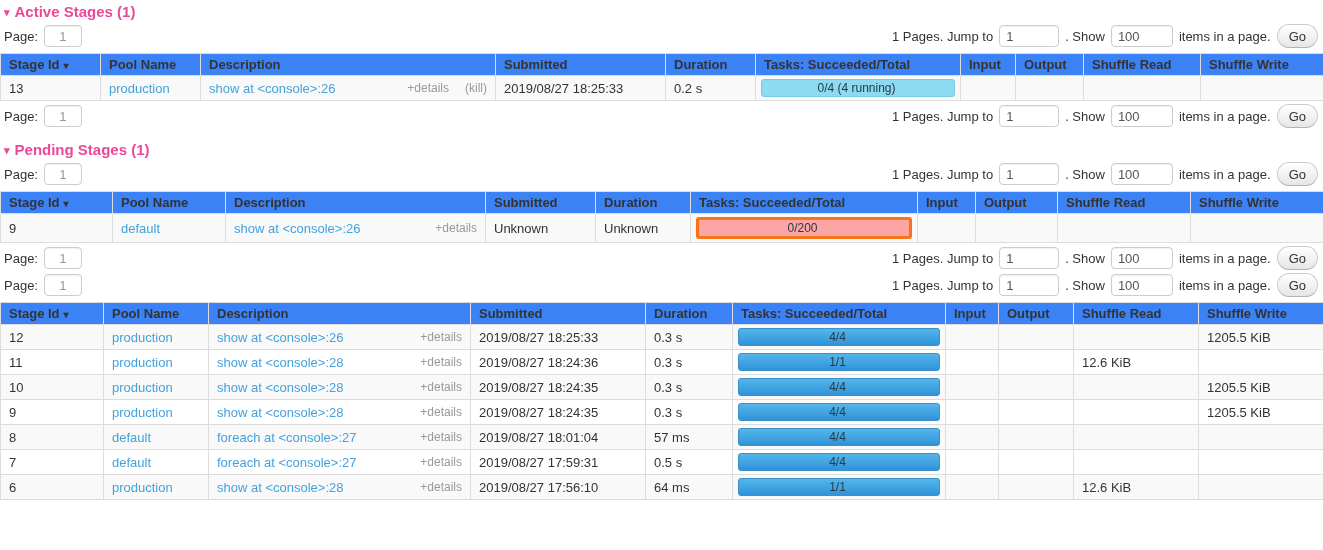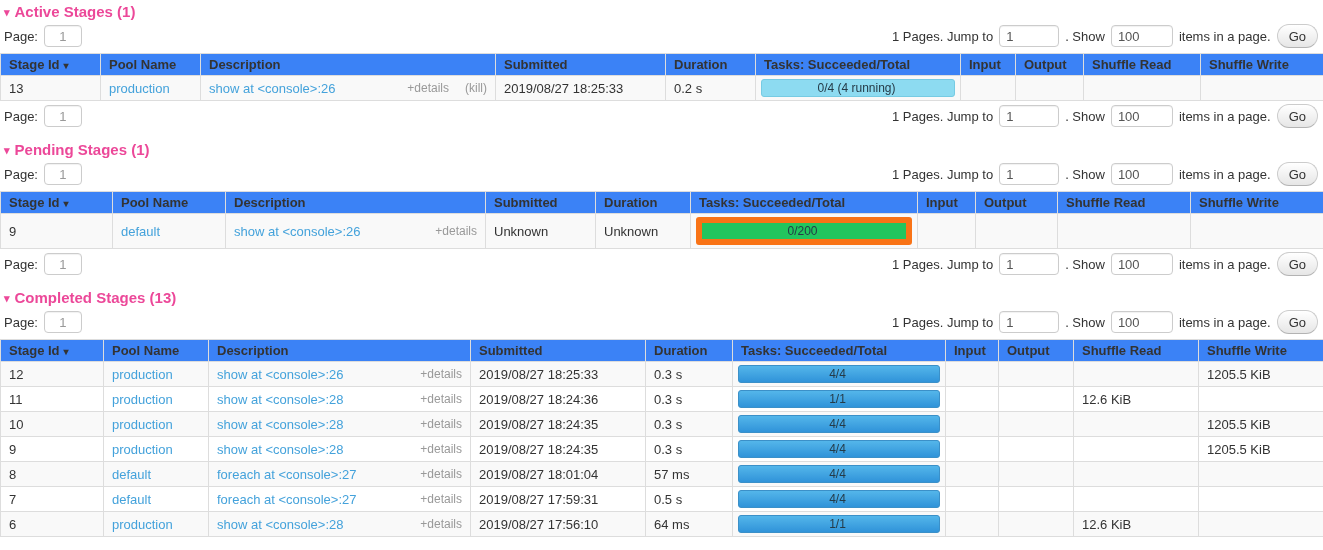--- a/index.html
+++ b/index.html
@@ -29,21 +29,21 @@
   tbody tr:nth-child(odd) { background:#f9f9f9; }
   tbody tr:nth-child(even) { background:#fff; }
   .sort-arrow { font-size:10px; margin-left:4px; }
   .lnk { color:#44A2DB; cursor:pointer; }
   .desc-extra { float:right; color:#999; font-size:12px; }
   .desc-extra .kill { margin-left:16px; }
   .tasks-cell { padding:2px 5px; }
   .progress { position:relative; height:16px; border-radius:3px; margin:1px 0; }
   .progress .lbl { position:absolute; left:0; right:3px; top:0; text-align:center;
                    font-size:12px; line-height:16px; color:#253b48; }
-  .p-empty   { background:#22c55e; border:6px solid #f97316; }
+  .p-empty   { background:#fca5a5; border:3px solid #f97316; }
   .p-running { background:#8DDBF1; border:1px solid #76CBE3; }
   .p-full    { background:linear-gradient(#54B6EA,#3093D9); border:1px solid #3B90C8; }
   
   .sec-active .c0{width:100px} .sec-active .c1{width:100px} .sec-active .c2{width:295px}
   .sec-active .c3{width:170px} .sec-active .c4{width:90px}  .sec-active .c5{width:205px}
   .sec-active .c6{width:55px}  .sec-active .c7{width:68px}  .sec-active .c8{width:117px}
   .sec-active .c9{width:123px}
   .sec-pending .c0{width:112px} .sec-pending .c1{width:113px} .sec-pending .c2{width:260px}
   .sec-pending .c3{width:110px} .sec-pending .c4{width:95px}  .sec-pending .c5{width:227px}
   .sec-pending .c6{width:58px}  .sec-pending .c7{width:82px}  .sec-pending .c8{width:133px}
@@ -214,21 +214,20 @@
       <span>. Show</span>
       <input class="pg-input show" value="100" style="">
       <span>items in a page.</span>
       <button class="go-btn">Go</button>
     </div>
   </div>
 </div>
   </section>
 
   <section class="stage-section sec-completed">
-    <div class="section-title"><span class="caret">▾</span><span class="title-text">Completed Stages (13)</span></div>
     <div class="pag-top">
   <div class="pagebar">
     <div class="pagebar-left">
       <span class="pg-label">Page:</span>
       <input class="pg-input page-num" value="1" style="">
     </div>
     <div class="pagebar-right">
       <span>1 Pages. Jump to</span>
       <input class="pg-input jump" value="1" style="">
       <span>. Show</span>

